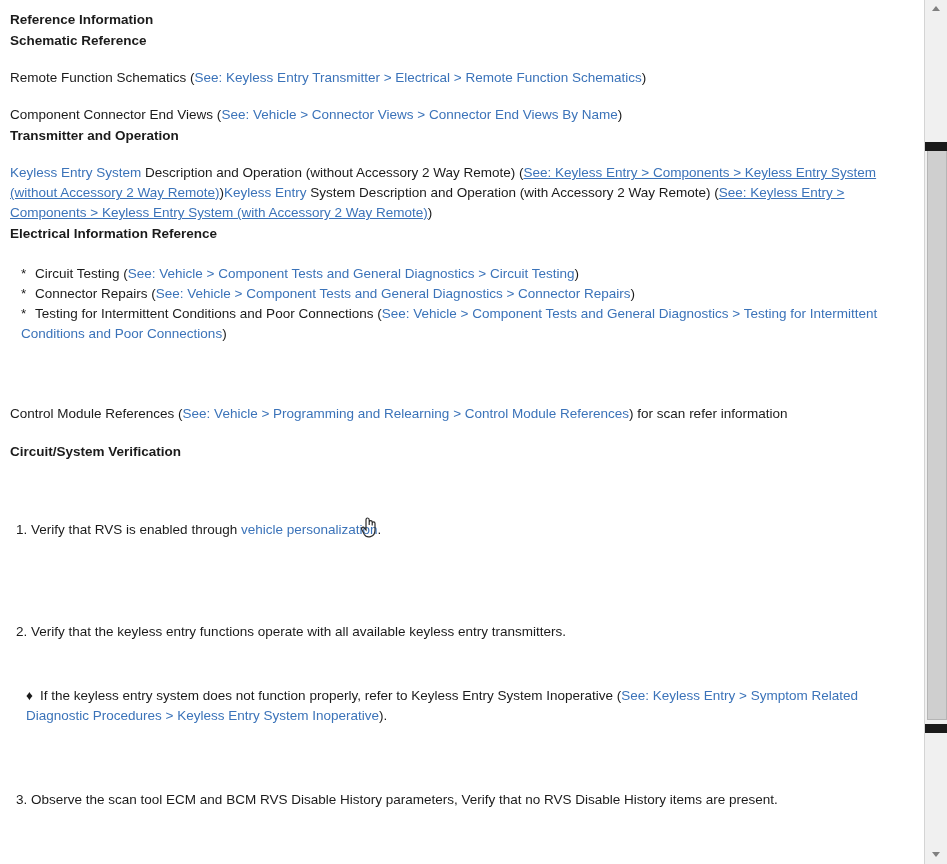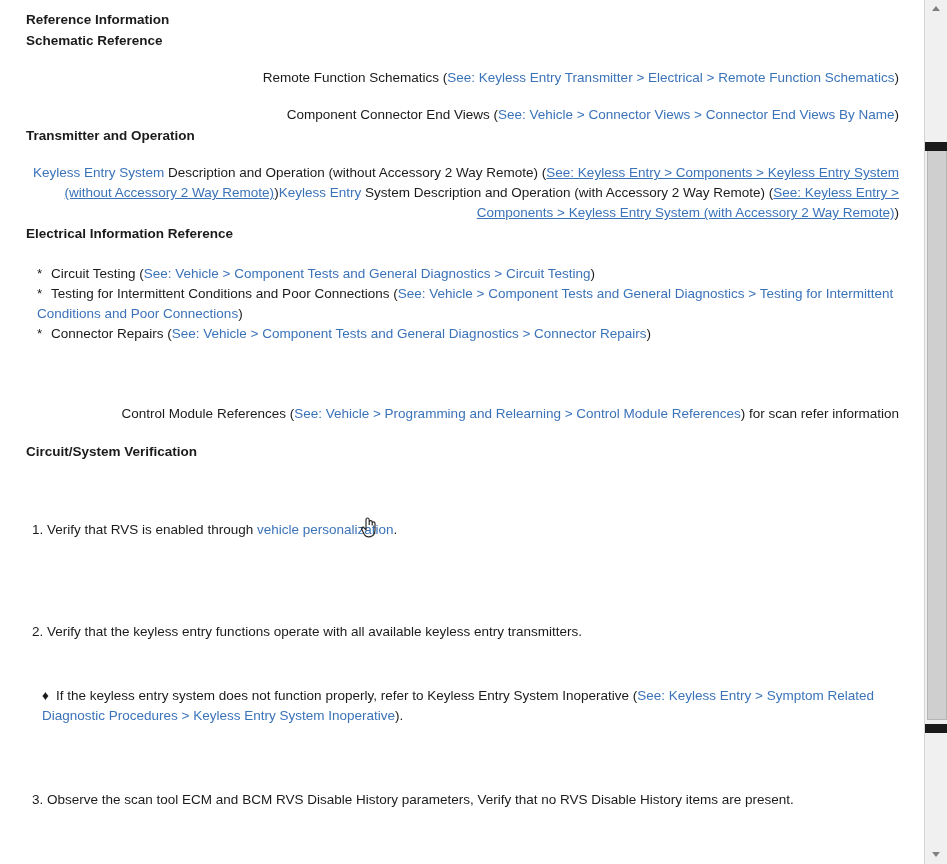--- a/index.html
+++ b/index.html
@@ -16,21 +16,21 @@
   }
   .page {
     position: absolute;
     left: 0;
     top: 0;
     width: 925px;
     height: 864px;
     background: #ffffff;
     overflow: hidden;
     box-sizing: border-box;
-    padding: 0 26px;
+    padding: 0 10px;
   }
   
   .scrollbar {
     position: absolute;
     right: 0;
     top: 0;
     width: 22px;
     height: 864px;
     background: #f0f0f0;
     border-left: 1px solid #d4d4d4;
@@ -74,21 +74,20 @@
     font-weight: bold;
     color: #1b1b1b;
     margin: 0;
     line-height: 21px;
   }
   p.body {
     font-size: 13.5px;
     color: #1b1b1b;
     line-height: 20px;
     margin: 0;
-    text-align: right;
   }
   a, .lnk {
     color: #3b73b9;
     text-decoration: none;
     cursor: pointer;
   }
   a.ul, .lnk.ul {
     text-decoration: underline;
   }
   .gap-sm { height: 9px; }
@@ -170,24 +169,24 @@
 
   <h3 class="section">Electrical Information Reference</h3>
 
   <div class="gap-md"></div>
 
   <ul class="bullet-list">
     <li>
       <span class="star">*</span><span>Circuit Testing (</span><a class="lnk">See: Vehicle &gt; Component Tests and General Diagnostics &gt; Circuit Testing</a><span>)</span>
     </li>
     <li>
-      <span class="star">*</span><span>Testing for Intermittent Conditions and Poor Connections (</span><a class="lnk">See: Vehicle &gt; Component Tests and General Diagnostics &gt; Testing for Intermittent Conditions and Poor Connections</a><span>)</span>
+      <span class="star">*</span><span>Connector Repairs (</span><a class="lnk">See: Vehicle &gt; Component Tests and General Diagnostics &gt; Connector Repairs</a><span>)</span>
     </li>
     <li>
-      <span class="star">*</span><span>Connector Repairs (</span><a class="lnk">See: Vehicle &gt; Component Tests and General Diagnostics &gt; Connector Repairs</a><span>)</span>
+      <span class="star">*</span><span>Testing for Intermittent Conditions and Poor Connections (</span><a class="lnk">See: Vehicle &gt; Component Tests and General Diagnostics &gt; Testing for Intermittent Conditions and Poor Connections</a><span>)</span>
     </li>
   </ul>
 
   <div class="gap-lg"></div>
   <div class="gap-sm"></div>
 
 
   <div class="gap-lg"></div>
 
   <p class="body">

